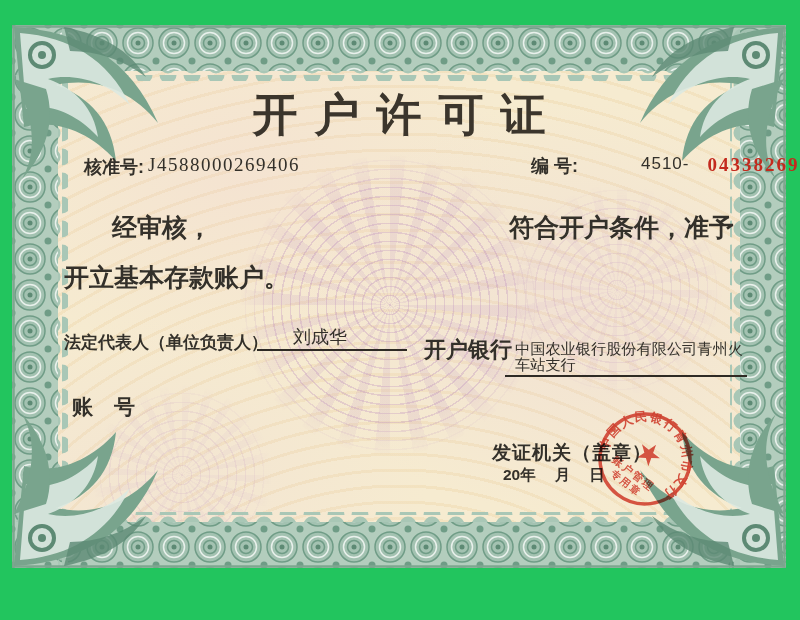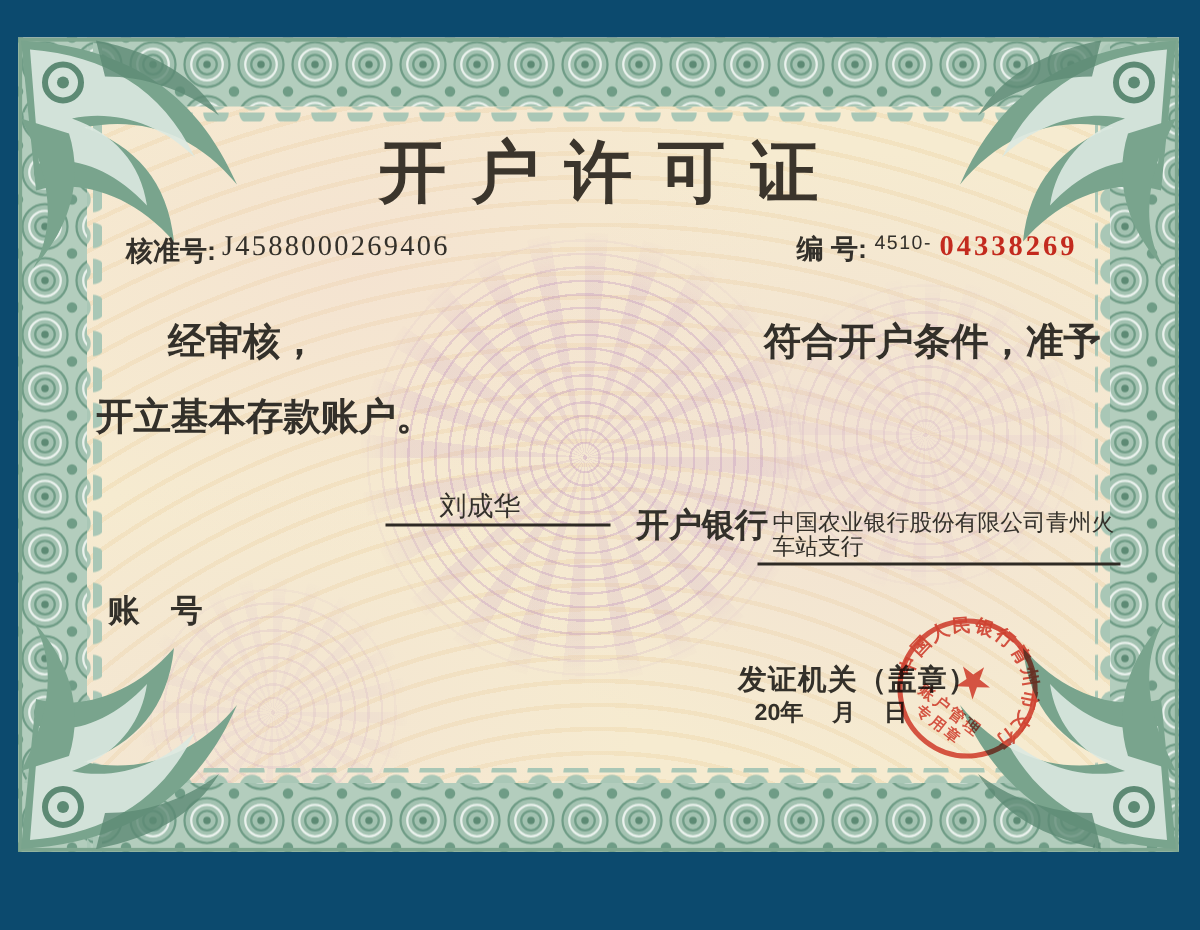--- a/index.html
+++ b/index.html
@@ -1,16 +1,16 @@
 <!DOCTYPE html>
 <html><head>
 <meta charset="utf-8">
 <style>
   html,body{margin:0;padding:0;background:#ffffff;}
-  .page{position:relative;width:800px;height:620px;background:#0c4a6e;overflow:hidden;
+  .page{position:relative;width:800px;height:620px;background:#22c55e;overflow:hidden;
         font-family:"Liberation Sans",sans-serif;}
   .cert{position:absolute;left:12px;top:25px;width:774px;height:543px;
         background:
           radial-gradient(ellipse 420px 300px at 30% 28%, rgba(238,196,214,0.20), transparent 65%),
           radial-gradient(ellipse 420px 320px at 72% 52%, rgba(226,192,222,0.22), transparent 65%),
           radial-gradient(ellipse 400px 260px at 20% 85%, rgba(228,196,220,0.16), transparent 65%),
           repeating-radial-gradient(circle at 50% 150%, rgba(219,166,78,0.12) 0 3px, rgba(0,0,0,0) 3px 16px),
           #f6ebd0;}
   .border-frame{position:absolute;left:0;top:0;}
   .rosette{position:absolute;border-radius:50%;pointer-events:none;
@@ -97,30 +97,31 @@
         <use href="#cornerTL" transform="translate(0,543) scale(1,-1)"></use>
         <use href="#cornerTL" transform="translate(774,543) scale(-1,-1)"></use>
       </g>
     </svg>
 
     <div class="t title">开户许可证</div>
 
     <div class="t hei lbl" style="left:72px;top:130px;font-size:18px;">核准号:</div>
     <div class="t song" style="left:136px;top:129px;font-size:19px;letter-spacing:1.5px;">J4588000269406</div>
 
-    <div class="t flex-row" style="left:519px;top:129px;gap:5px;">
+    <div class="t flex-row" style="left:519px;top:129px;gap:18px;">
       <span class="hei lbl" style="font-size:18px;">编 号:</span>
-      <span class="hei" style="font-size:13px;letter-spacing:1px;">4510-</span>
+      <span class="hei" style="font-size:17px;letter-spacing:1px;margin-left:45px;">4510-</span>
       <span class="song red" style="font-size:19px;letter-spacing:2px;">04338269</span>
     </div>
 
     <div class="t hei lbl" style="left:100px;top:186px;font-size:25px;">经审核，</div>
     <div class="t hei lbl" style="left:52px;top:236px;font-size:25px;">开立基本存款账户。</div>
     <div class="t hei lbl" style="left:497px;top:186px;font-size:25px;">符合开户条件，准予</div>
 
+    <div class="t hei lbl" style="left:52px;top:306px;font-size:17px;">法定代表人（单位负责人）</div>
     <div class="u-box" style="left:245px;top:300px;width:150px;height:26px;padding-left:20px;box-sizing:border-box;">
       <span class="song" style="font-size:18px;margin-left:16px;">刘成华</span>
     </div>
 
     <div class="t hei lbl" style="left:412px;top:310px;font-size:22px;">开户银行</div>
     <div class="u-box song" style="left:493px;top:288px;width:242px;height:36px;padding-left:10px;box-sizing:border-box;
          font-size:15.2px;line-height:16px;white-space:normal;margin-top:28px;">中国农业银行股份有限公司青州火车站支行</div>
 
     <div class="t hei lbl" style="left:60px;top:368px;font-size:21px;">账　号</div>
 

